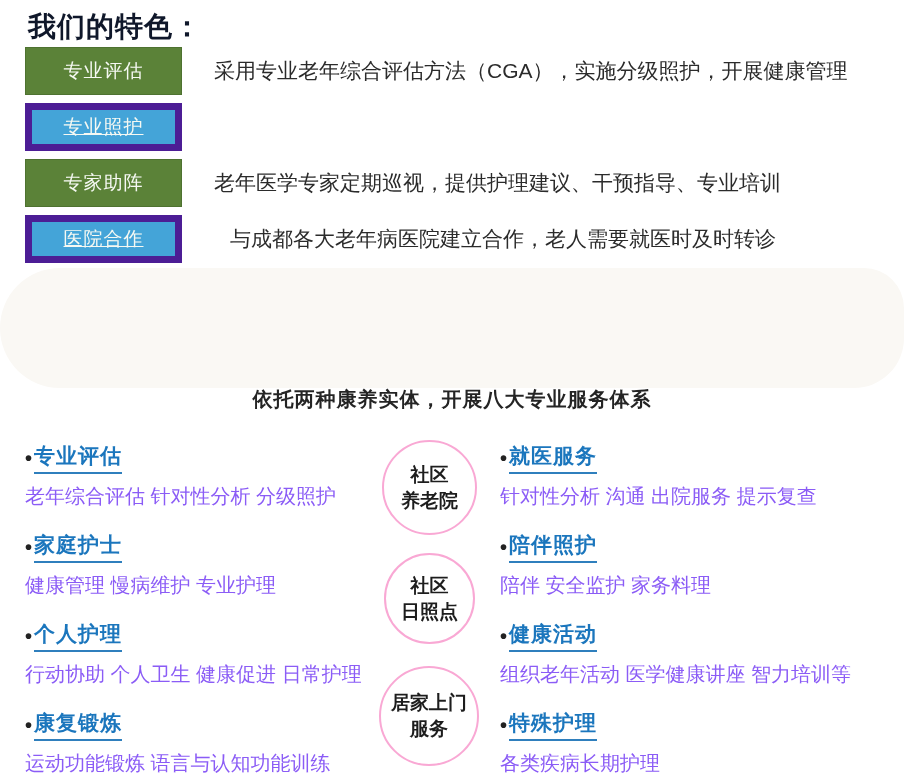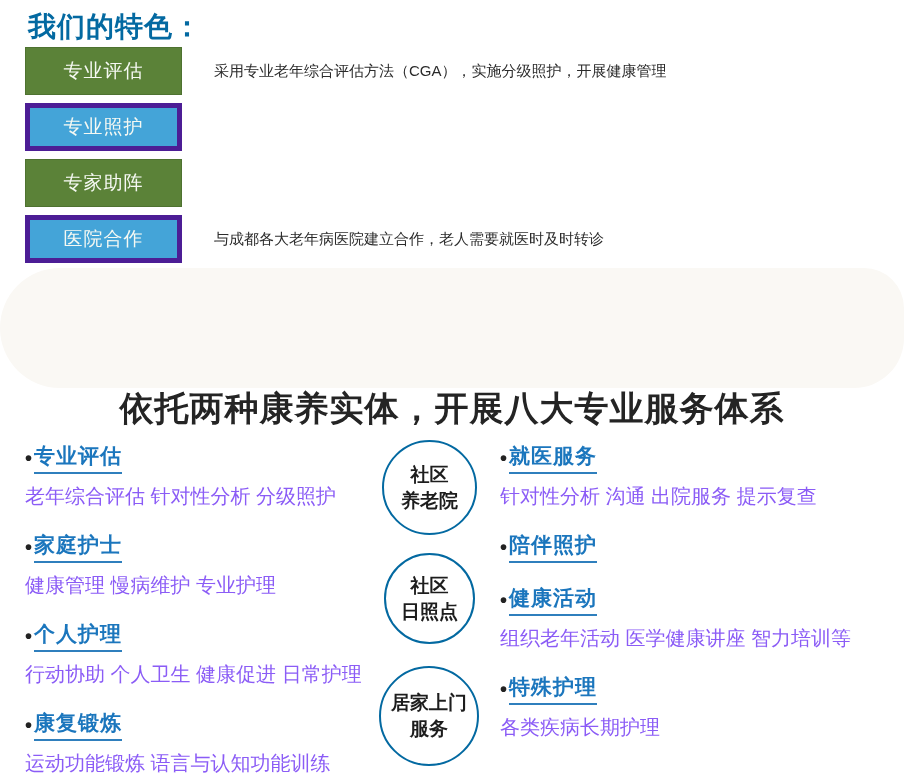--- a/index.html
+++ b/index.html
@@ -12,55 +12,55 @@
     overflow:hidden;
   }
   .bg-tint {
     position:absolute; left:0; top:268px; width:904px; height:120px;
     background:#faf8f4; border-radius:60px 40px 50px 60px;
   }
   
   .features { position:absolute; left:0; top:0; width:904px; }
   .features-heading {
     position:absolute; left:28px; top:8px;
-    font-size:28px; font-weight:bold; color:#0369a1; letter-spacing:1px;
+    font-size:28px; font-weight:bold; color:#0f172a; letter-spacing:1px;
   }
   .feat-row { position:absolute; left:25px; width:860px; height:48px; display:flex; align-items:center; }
   .feat-row.r0 { top:47px; }
   .feat-row.r1 { top:103px; }
   .feat-row.r2 { top:159px; }
-  .feat-row.r3 { top:215px; }
+  .feat-row.r3 { top:215px;gap:16px; }
   .feat-box {
     width:157px; height:48px; flex:0 0 157px;
     display:flex; align-items:center; justify-content:center;
     color:#f6f9f3; font-size:19px; letter-spacing:1px;
   }
   .feat-box.green { background:#5b8238; border:1px solid #4e7230; }
-  .feat-box.blue  { background:#44a4d8; border:5px solid #4c1d95; }
-  .feat-desc { margin-left:32px; font-size:15px; color:#2b2b2b; white-space:nowrap; }
+  .feat-box.blue  { background:#44a4d8; border:7px solid #4c1d95;text-decoration:underline; }
+  .feat-desc { margin-left:32px; font-size:21px; color:#2b2b2b; white-space:nowrap; }
   
   .services-title {
     position:absolute; left:0; top:386px; width:904px;
-    text-align:center; font-size:34px; font-weight:bold; color:#242424; letter-spacing:1px;
+    text-align:center; font-size:20px; font-weight:bold; color:#242424; letter-spacing:1px;
   }
   .svc-col { position:absolute; top:442px; }
   .svc-col.left  { left:25px;  width:350px; }
   .svc-col.right { left:500px; width:380px; }
   .svc-item { margin-bottom:21px; }
   .svc-head { display:flex; align-items:center; margin-bottom:9px; }
   .bullet { color:#222; font-size:20px; font-weight:bold; margin-right:2px; line-height:1; }
   .svc-link {
     color:#1b76bd; font-size:21px; font-weight:bold;
     border-bottom:2px solid #2f7fbd; padding-bottom:2px;
     text-decoration:none; cursor:pointer; letter-spacing:1px;
   }
   .svc-desc { font-size:20px; color:#8b5cf6; white-space:nowrap; }
   
   .circle {
-    position:absolute; background:#fff; border:2px solid #0369a1; border-radius:50%;
+    position:absolute; background:#fff; border:2px solid #f9a8d4; border-radius:50%;
     display:flex; flex-direction:column; align-items:center; justify-content:center;
     font-weight:bold; font-size:19px; color:#1d1d1d; text-align:center; line-height:1.35;
   }
   .circle.c0 { left:382px; top:440px; width:95px; height:95px; }
   .circle.c1 { left:384px; top:553px; width:91px; height:91px; }
   .circle.c2 { left:379px; top:666px; width:100px; height:100px; }
 </style>
 </head>
 <body>
 
@@ -79,20 +79,21 @@
   <div class="feat-row r1">
     <div class="feat-box blue">
       <span>专业照护</span>
     </div>
   </div>
 
   <div class="feat-row r2">
     <div class="feat-box green">
       <span>专家助阵</span>
     </div>
+    <div class="feat-desc">老年医学专家定期巡视，提供护理建议、干预指导、专业培训</div>
   </div>
 
   <div class="feat-row r3">
     <div class="feat-box blue">
       <span>医院合作</span>
     </div>
     <div class="feat-desc">与成都各大老年病医院建立合作，老人需要就医时及时转诊</div>
   </div>
 </div>
 
@@ -135,20 +136,21 @@
       <span class="bullet">•</span>
       <a class="svc-link">就医服务</a>
     </div>
     <div class="svc-desc">针对性分析 沟通 出院服务 提示复查</div>
   </div>
   <div class="svc-item">
     <div class="svc-head">
       <span class="bullet">•</span>
       <a class="svc-link">陪伴照护</a>
     </div>
+    <div class="svc-desc">陪伴 安全监护 家务料理</div>
   </div>
   <div class="svc-item">
     <div class="svc-head">
       <span class="bullet">•</span>
       <a class="svc-link">健康活动</a>
     </div>
     <div class="svc-desc">组织老年活动 医学健康讲座 智力培训等</div>
   </div>
   <div class="svc-item">
     <div class="svc-head">

